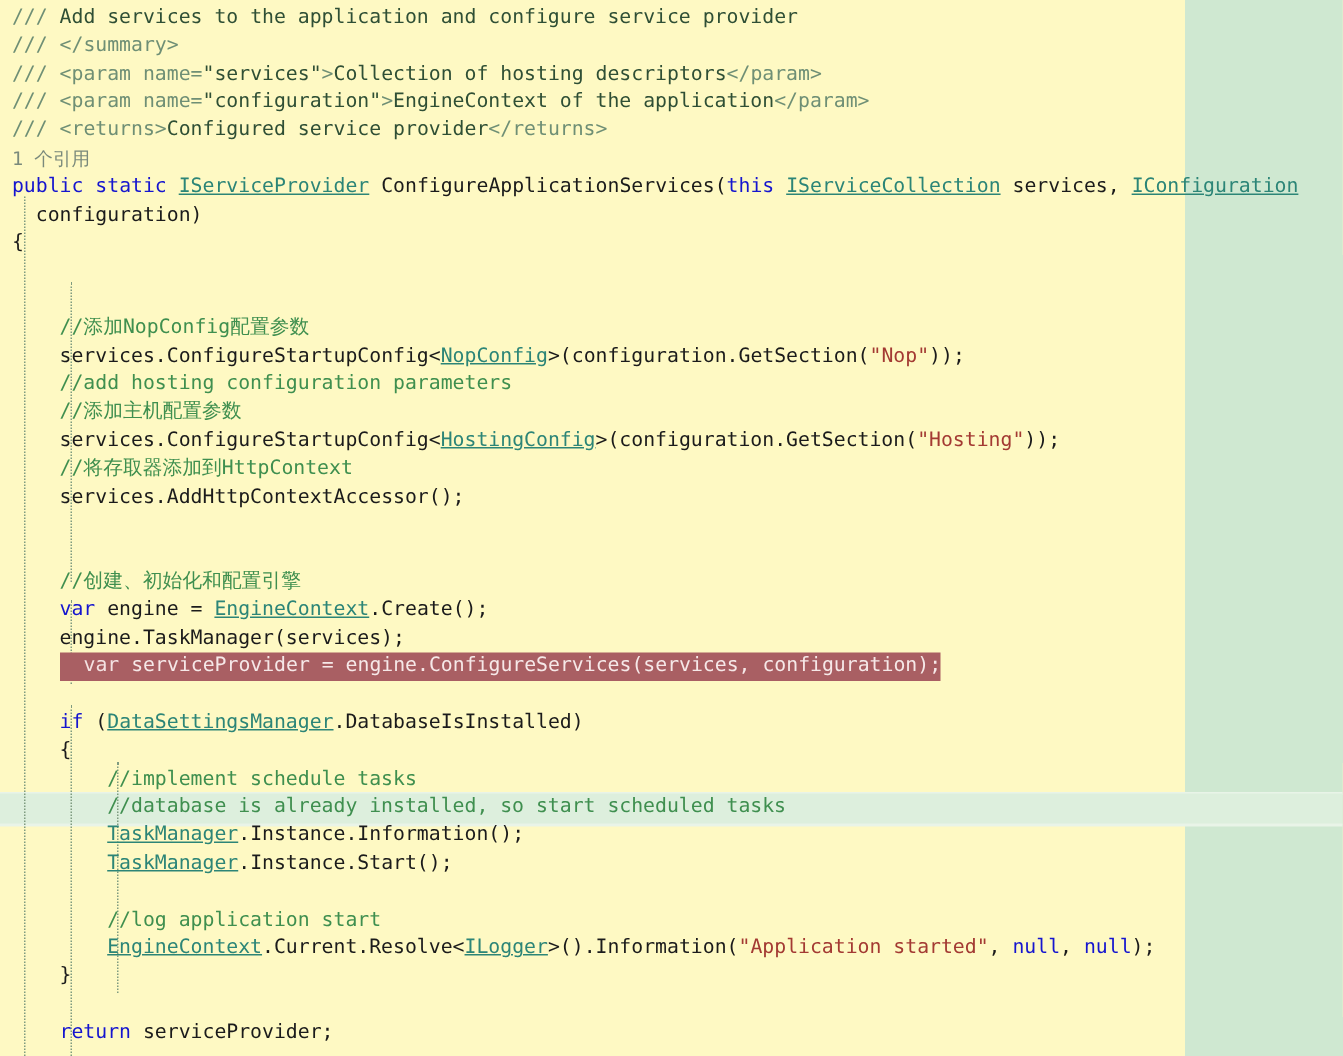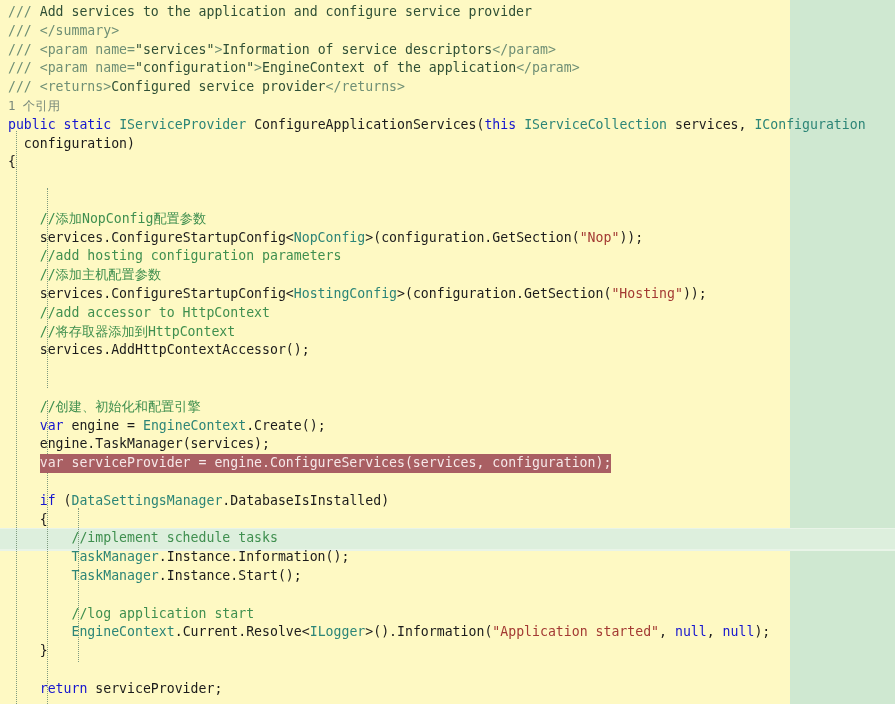--- a/index.html
+++ b/index.html
@@ -60,35 +60,35 @@
   }
 
   .line {
     height: 18.8px;
     white-space: pre;
     color: #1b1b1b;
   }
 
   
   .kw      { color: #1515cf; }          
-  .type    { color: #2c8577; }          
+  .type    { color: #2c8577; text-decoration: underline; }          
   .cmt     { color: #3f8f4f; }          
   .doc     { color: #6f8f75; }          
   .docw    { color: #2f4f35; }          
   .str     { color: #a33a33; }          
   .plain   { color: #1b1b1b; }
   .punc    { color: #1b1b1b; }
   .lens    { color: #7a8a7c; font-size: 12.4px; }
 
   
   .sel-line {
     display: inline-block;
     background: #a95f63;
     color: #f2dede;
-    padding: 0 0 0 0;
+    padding: 0 0 0 16px;
     line-height: 18.8px;
   }
   .sel-line .s-kw   { color: #f4e2e2; }
   .sel-line .s-id   { color: #f6e8e8; }
 </style>
 </head>
 <body>
 
 <div id="editor">
 
@@ -101,21 +101,21 @@
   <div class="guide g3"></div>
   <div class="guide g4"></div>
   <div class="guide g5"></div>
 
   <div class="lines">
 
     <div class="line"><span class="plain"> </span><span class="doc">/// </span><span class="docw">Add services to the application and configure service provider</span></div>
 
     <div class="line"><span class="plain"> </span><span class="doc">/// </span><span class="doc">&lt;/summary&gt;</span></div>
 
-    <div class="line"><span class="plain"> </span><span class="doc">/// </span><span class="doc">&lt;param name=</span><span class="docw">"services"</span><span class="doc">&gt;</span><span class="docw">Information of service descriptors</span><span class="doc">&lt;/param&gt;</span></div>
+    <div class="line"><span class="plain"> </span><span class="doc">/// </span><span class="doc">&lt;param name=</span><span class="docw">"services"</span><span class="doc">&gt;</span><span class="docw">Collection of hosting descriptors</span><span class="doc">&lt;/param&gt;</span></div>
 
     <div class="line"><span class="plain"> </span><span class="doc">/// </span><span class="doc">&lt;param name=</span><span class="docw">"configuration"</span><span class="doc">&gt;</span><span class="docw">EngineContext of the application</span><span class="doc">&lt;/param&gt;</span></div>
 
     <div class="line"><span class="plain"> </span><span class="doc">/// </span><span class="doc">&lt;returns&gt;</span><span class="docw">Configured service provider</span><span class="doc">&lt;/returns&gt;</span></div>
 
     <div class="line"><span class="plain"> </span><span class="lens">1 个引用</span></div>
 
     <div class="line"><span class="plain"> </span><span class="kw">public</span><span class="plain"> </span><span class="kw">static</span><span class="plain"> </span><span class="type">IServiceProvider</span><span class="plain"> </span><span class="plain">ConfigureApplicationServices</span><span class="punc">(</span><span class="kw">this</span><span class="plain"> </span><span class="type">IServiceCollection</span><span class="plain"> </span><span class="plain">services</span><span class="punc">, </span><span class="type">IConfiguration</span></div>
 
     <div class="line"><span class="plain">   </span><span class="plain">configuration)</span></div>
@@ -129,21 +129,20 @@
     <div class="line"><span class="plain">     </span><span class="cmt">//添加NopConfig配置参数</span></div>
 
     <div class="line"><span class="plain">     </span><span class="plain">services.</span><span class="plain">ConfigureStartupConfig</span><span class="punc">&lt;</span><span class="type">NopConfig</span><span class="punc">&gt;(</span><span class="plain">configuration.</span><span class="plain">GetSection</span><span class="punc">(</span><span class="str">"Nop"</span><span class="punc">));</span></div>
 
     <div class="line"><span class="plain">     </span><span class="cmt">//add hosting configuration parameters</span></div>
 
     <div class="line"><span class="plain">     </span><span class="cmt">//添加主机配置参数</span></div>
 
     <div class="line"><span class="plain">     </span><span class="plain">services.</span><span class="plain">ConfigureStartupConfig</span><span class="punc">&lt;</span><span class="type">HostingConfig</span><span class="punc">&gt;(</span><span class="plain">configuration.</span><span class="plain">GetSection</span><span class="punc">(</span><span class="str">"Hosting"</span><span class="punc">));</span></div>
 
-    <div class="line"><span class="plain">     </span><span class="cmt">//add accessor to HttpContext</span></div>
 
     <div class="line"><span class="plain">     </span><span class="cmt">//将存取器添加到HttpContext</span></div>
 
     <div class="line"><span class="plain">     </span><span class="plain">services.</span><span class="plain">AddHttpContextAccessor</span><span class="punc">();</span></div>
 
     <div class="line"> </div>
 
     <div class="line"><span class="plain">     </span></div>
 
     <div class="line"><span class="plain">     </span><span class="cmt">//创建、初始化和配置引擎</span></div>
@@ -155,20 +154,21 @@
     <div class="line"><span class="plain">     </span><span class="sel-line"><span class="s-kw">var</span><span class="s-id"> serviceProvider = engine.ConfigureServices(services, configuration);</span></span></div>
 
     <div class="line"> </div>
 
     <div class="line"><span class="plain">     </span><span class="kw">if</span><span class="punc"> (</span><span class="type">DataSettingsManager</span><span class="punc">.</span><span class="plain">DatabaseIsInstalled</span><span class="punc">)</span></div>
 
     <div class="line"><span class="plain">     </span><span class="plain">{</span></div>
 
     <div class="line"><span class="plain">         </span><span class="cmt">//implement schedule tasks</span></div>
 
+    <div class="line"><span class="plain">         </span><span class="cmt">//database is already installed, so start scheduled tasks</span></div>
 
     <div class="line"><span class="plain">         </span><span class="type">TaskManager</span><span class="plain">.Instance.Information();</span></div>
 
     <div class="line"><span class="plain">         </span><span class="type">TaskManager</span><span class="plain">.Instance.Start();</span></div>
 
     <div class="line"> </div>
 
     <div class="line"><span class="plain">         </span><span class="cmt">//log application start</span></div>
 
     <div class="line"><span class="plain">         </span><span class="type">EngineContext</span><span class="plain">.Current.Resolve</span><span class="punc">&lt;</span><span class="type">ILogger</span><span class="punc">&gt;().</span><span class="plain">Information</span><span class="punc">(</span><span class="str">"Application started"</span><span class="punc">, </span><span class="kw">null</span><span class="punc">, </span><span class="kw">null</span><span class="punc">);</span></div>

